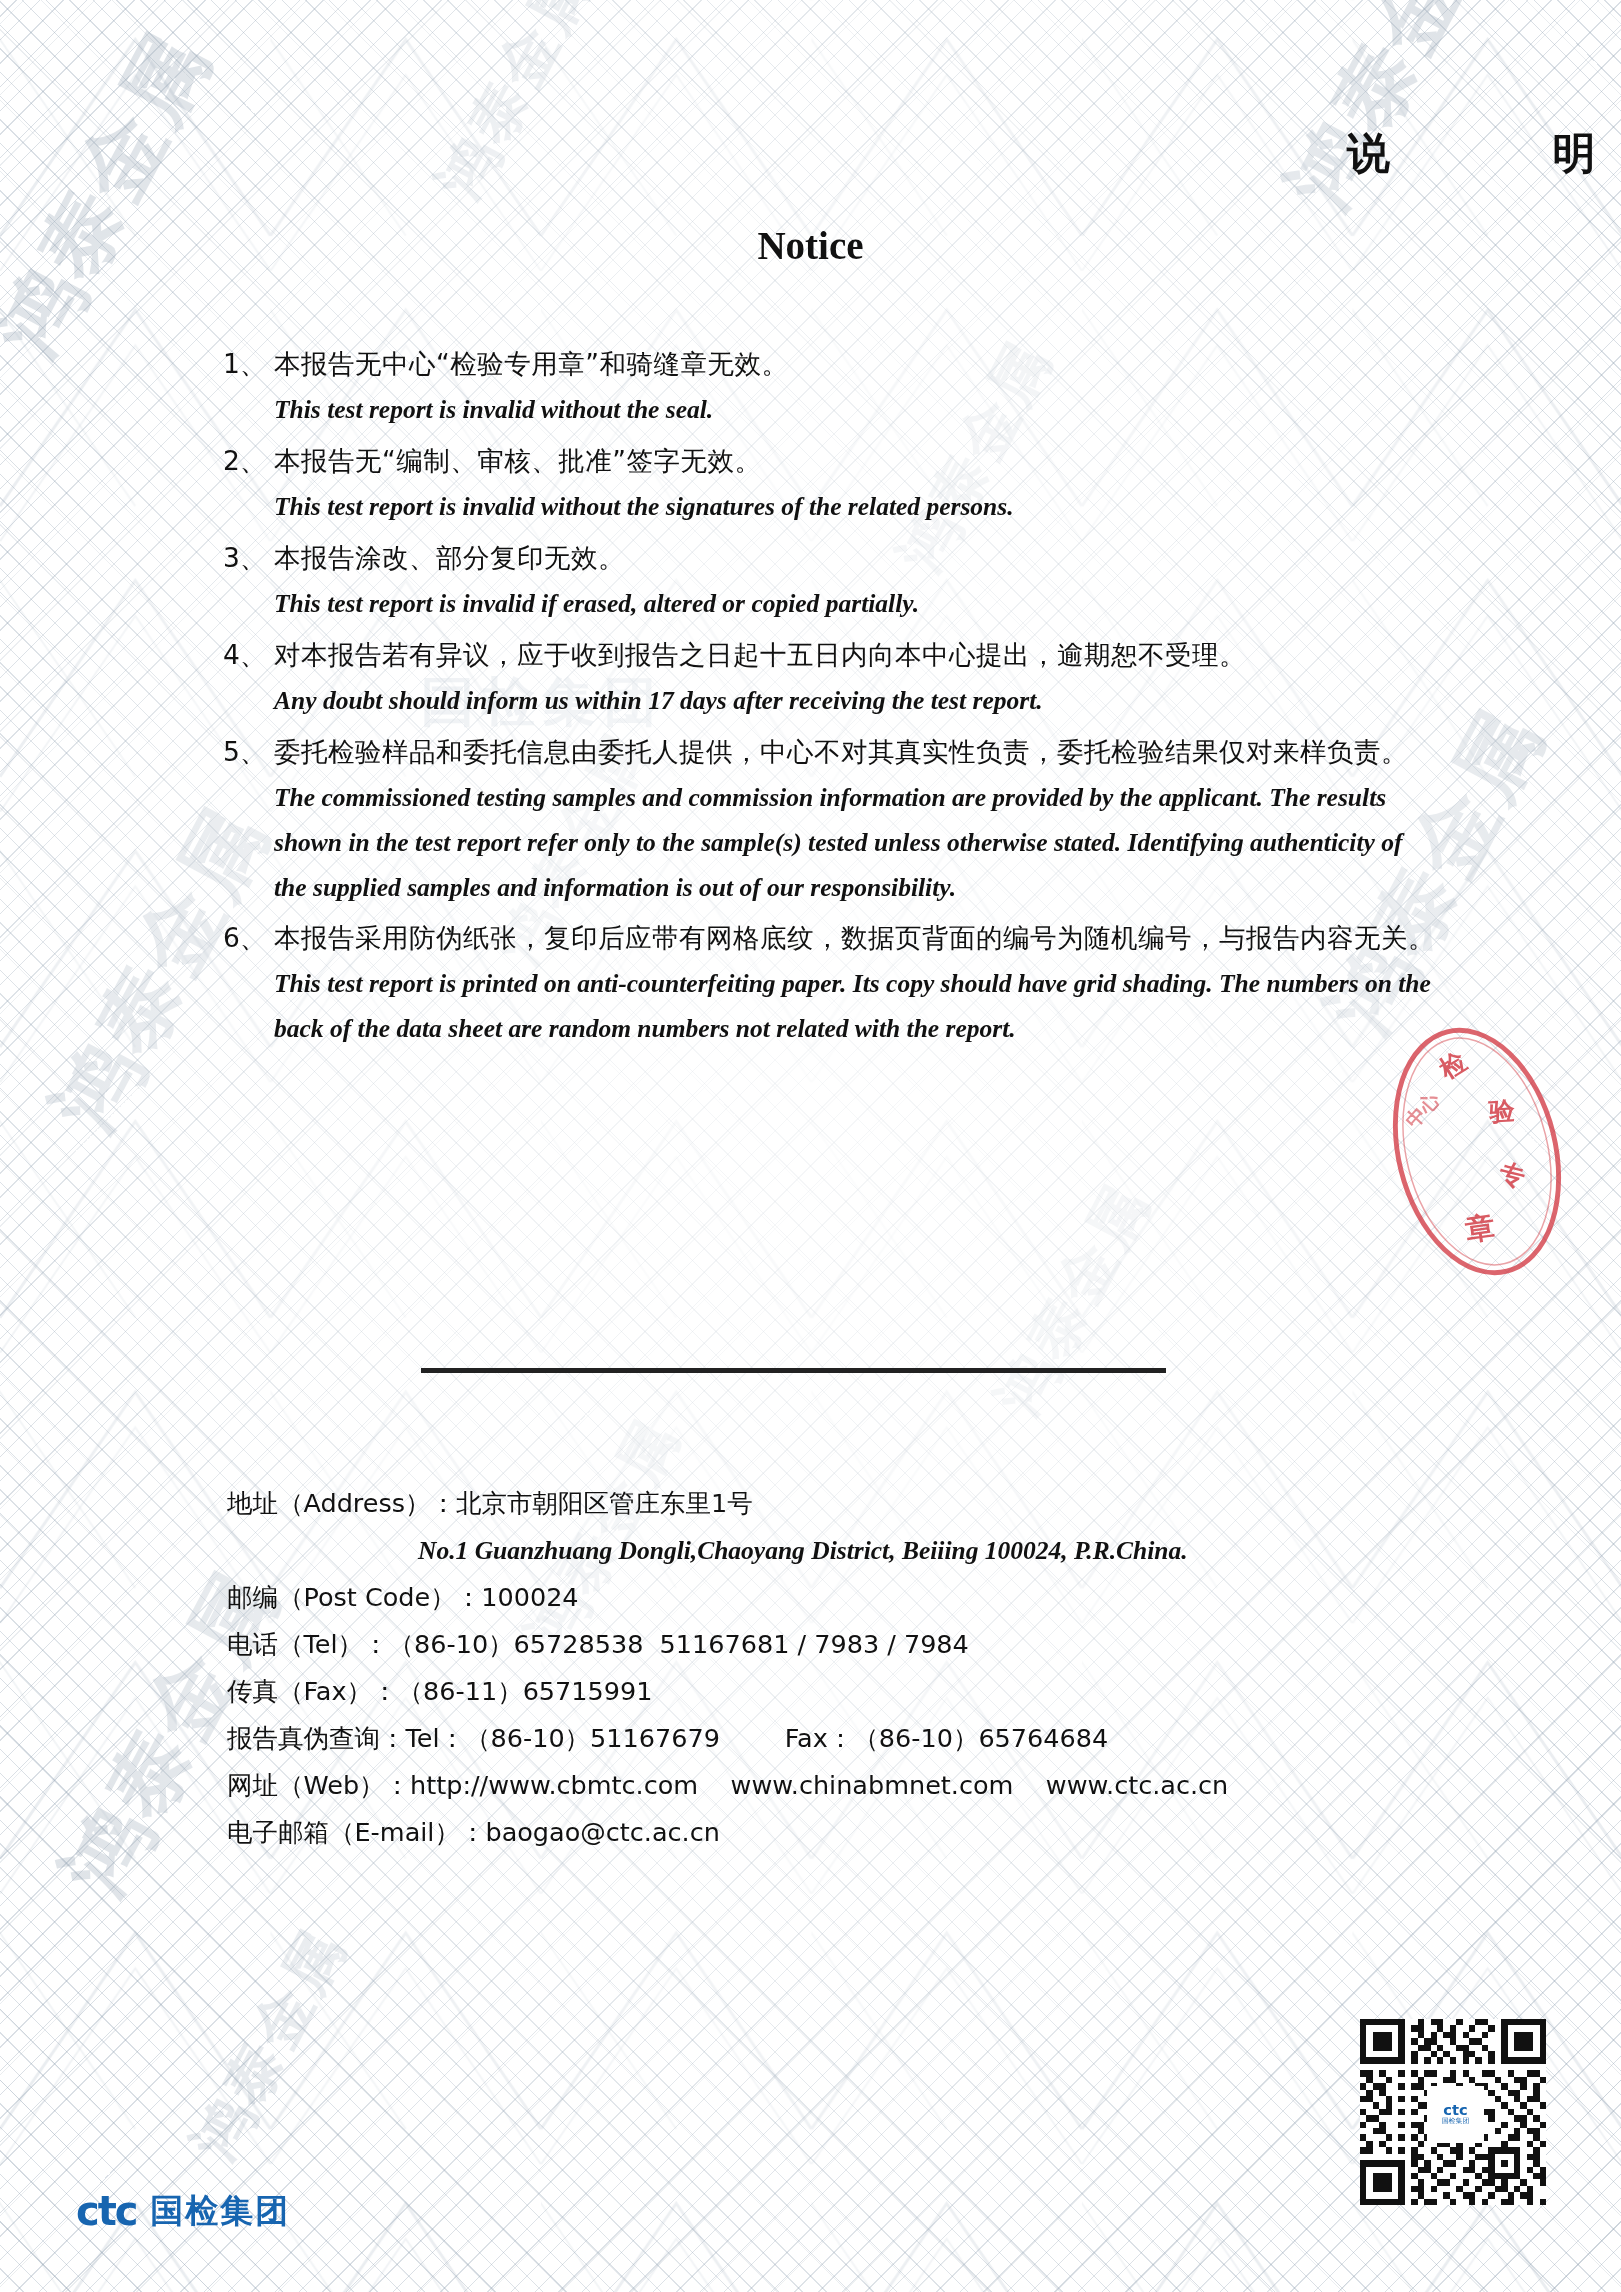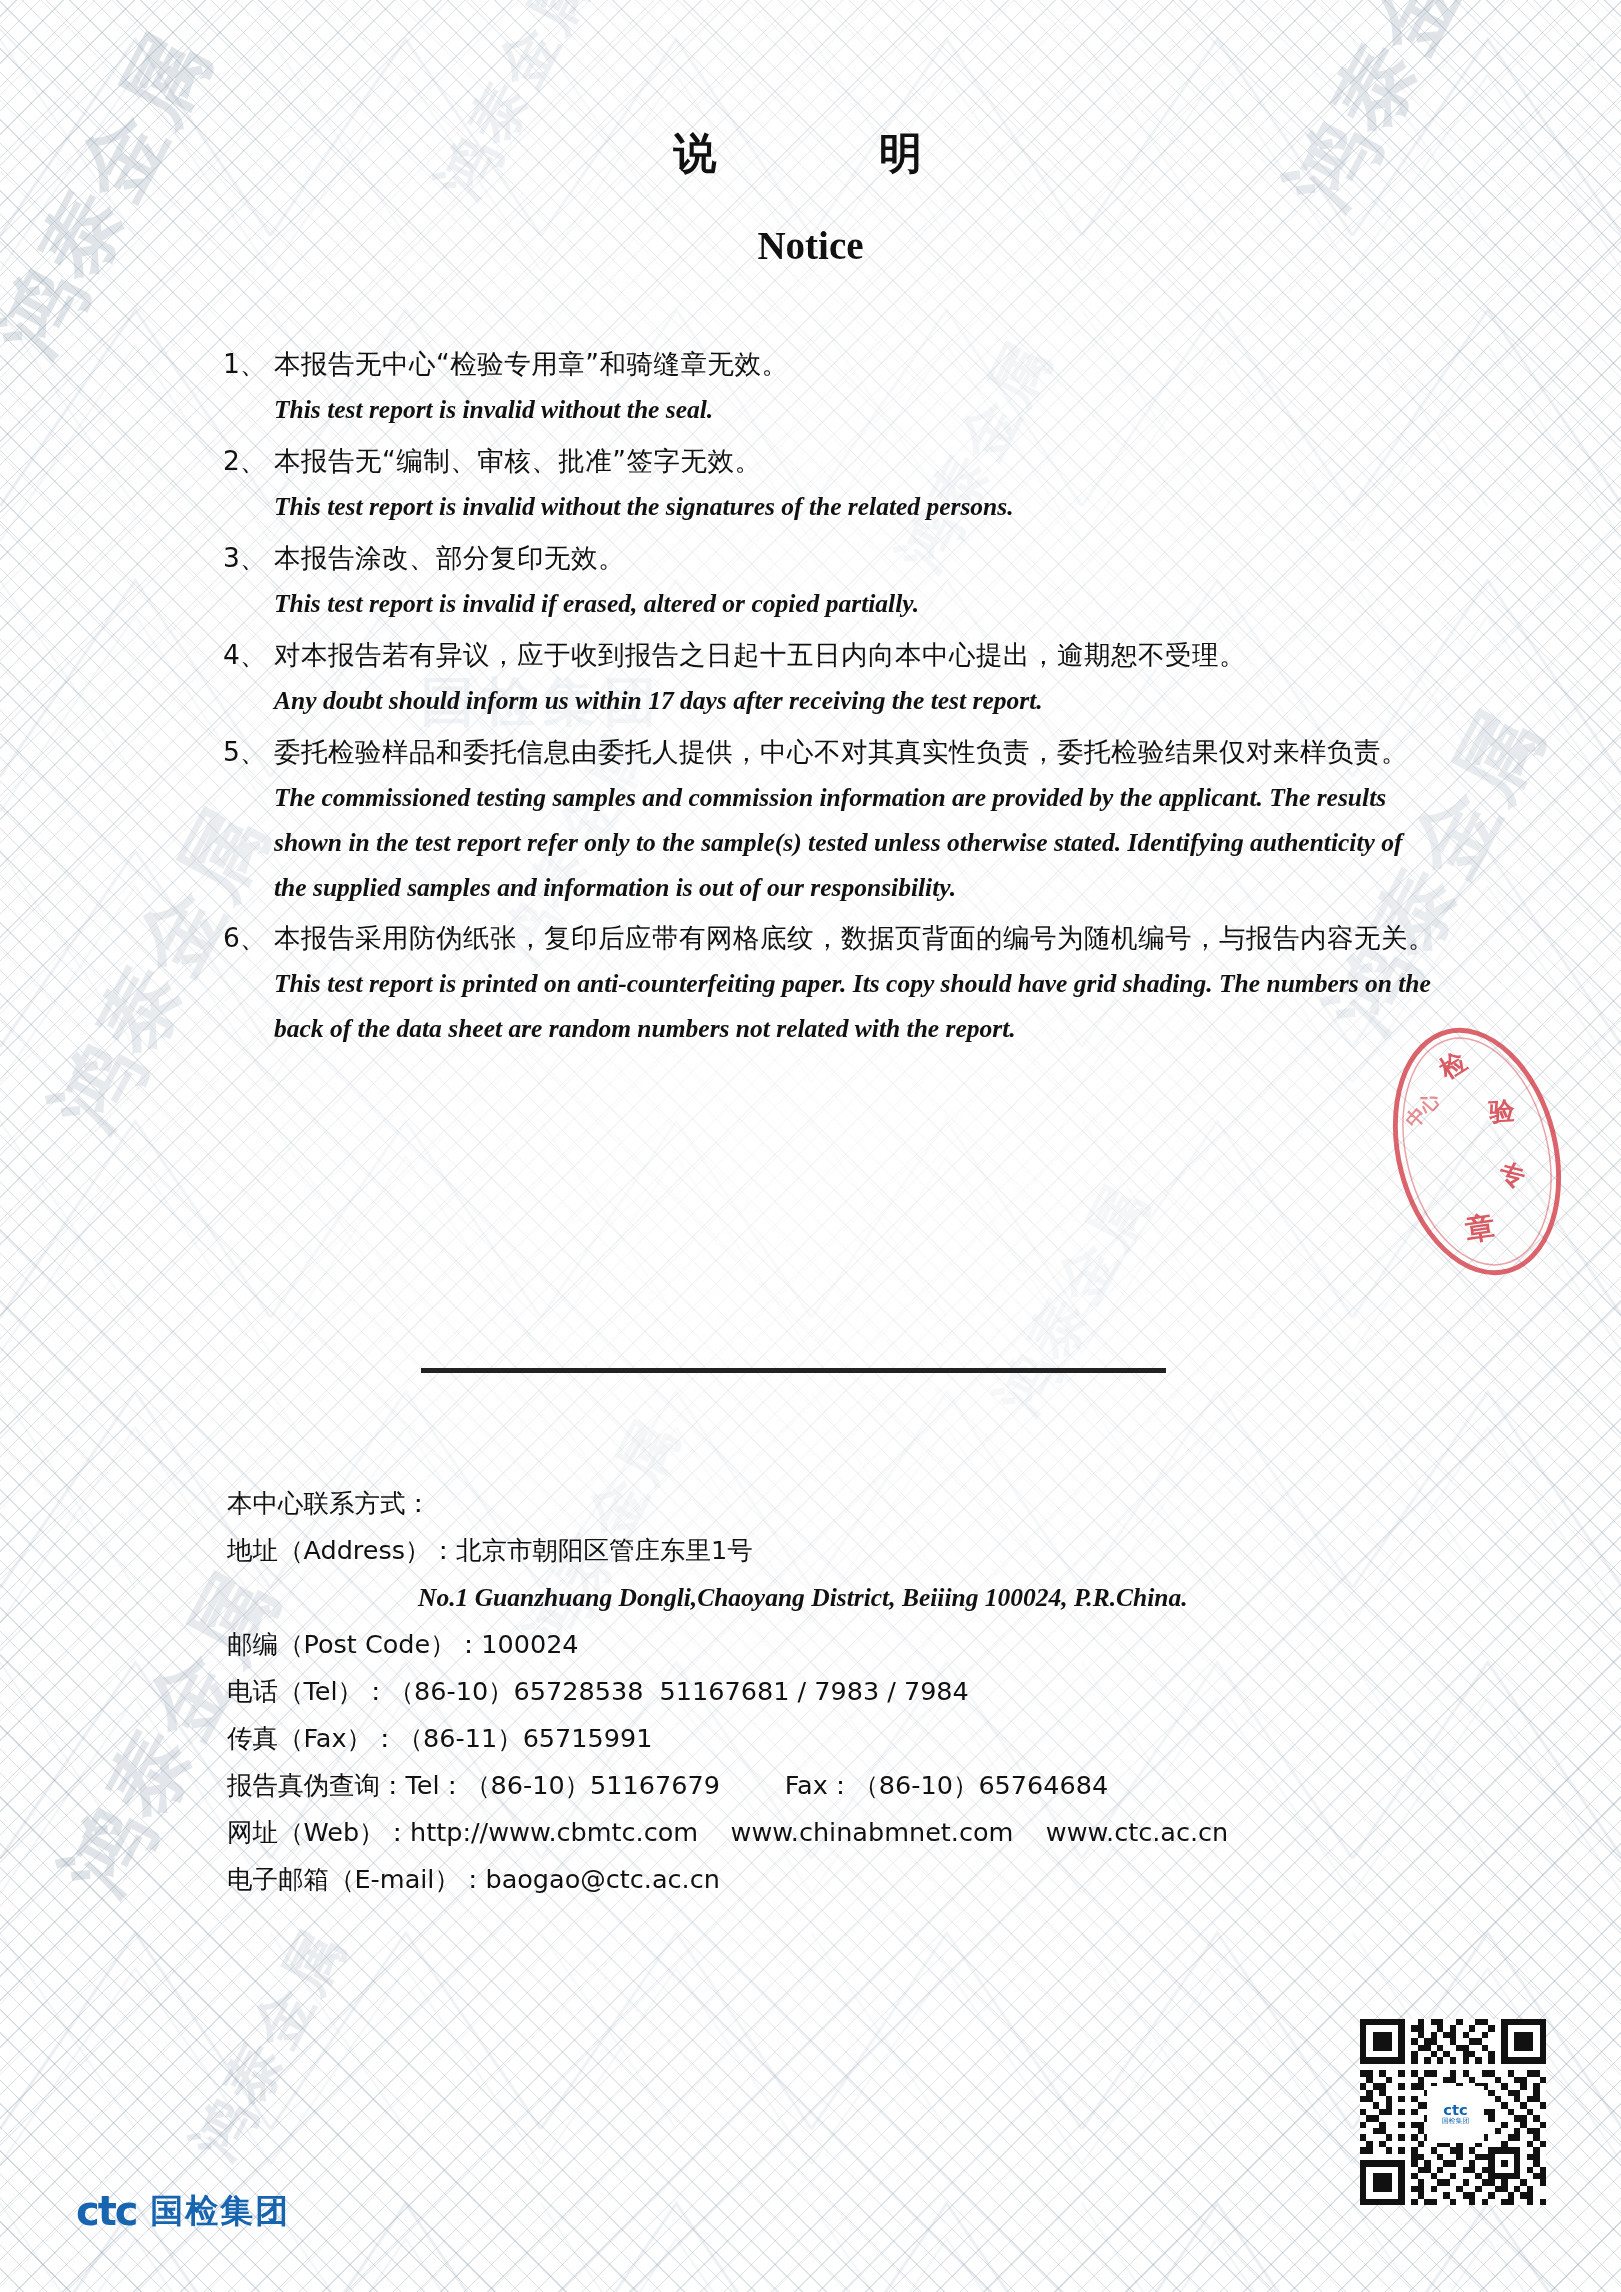--- a/index.html
+++ b/index.html
@@ -72,21 +72,21 @@
   
   .page {
     position: absolute;
     inset: 0;
   }
   .title-cn {
     position: absolute;
     top: 125px;
     left: 0;
     right: 0;
-    text-align: center;
+    text-align: right;
     font-size: 43px;
     font-weight: bold;
     letter-spacing: 25.5px;
     font-family: "DejaVu Sans", sans-serif;
     color: #111;
   }
   .title-en {
     position: absolute;
     top: 223px;
     left: 0;
@@ -336,21 +336,20 @@
         <div class="notice-cn">本报告采用防伪纸张，复印后应带有网格底纹，数据页背面的编号为随机编号，与报告内容无关。</div>
         <div class="notice-en">This test report is printed on anti-counterfeiting paper. Its copy should have grid shading. The numbers on the back of the data sheet are random numbers not related with the report.</div>
       </div>
     </div>
 
   </div>
 
   <div class="divider"></div>
 
   <div class="contact">
-    <div class="contact-line">本中心联系方式：</div>
     <div class="contact-line">地址（Address）：北京市朝阳区管庄东里1号</div>
     <div class="contact-line en">No.1 Guanzhuang Dongli,Chaoyang District, Beiiing 100024, P.R.China.</div>
     <div class="contact-line">邮编（Post Code）：100024</div>
     <div class="contact-line">电话（Tel）：（86-10）65728538  51167681 / 7983 / 7984</div>
     <div class="contact-line">传真（Fax）：（86-11）65715991</div>
     <div class="contact-line">报告真伪查询：Tel：（86-10）51167679        Fax：（86-10）65764684</div>
     <div class="contact-line">网址（Web）：http://www.cbmtc.com    www.chinabmnet.com    www.ctc.ac.cn</div>
     <div class="contact-line">电子邮箱（E-mail）：baogao@ctc.ac.cn</div>
   </div>
 

